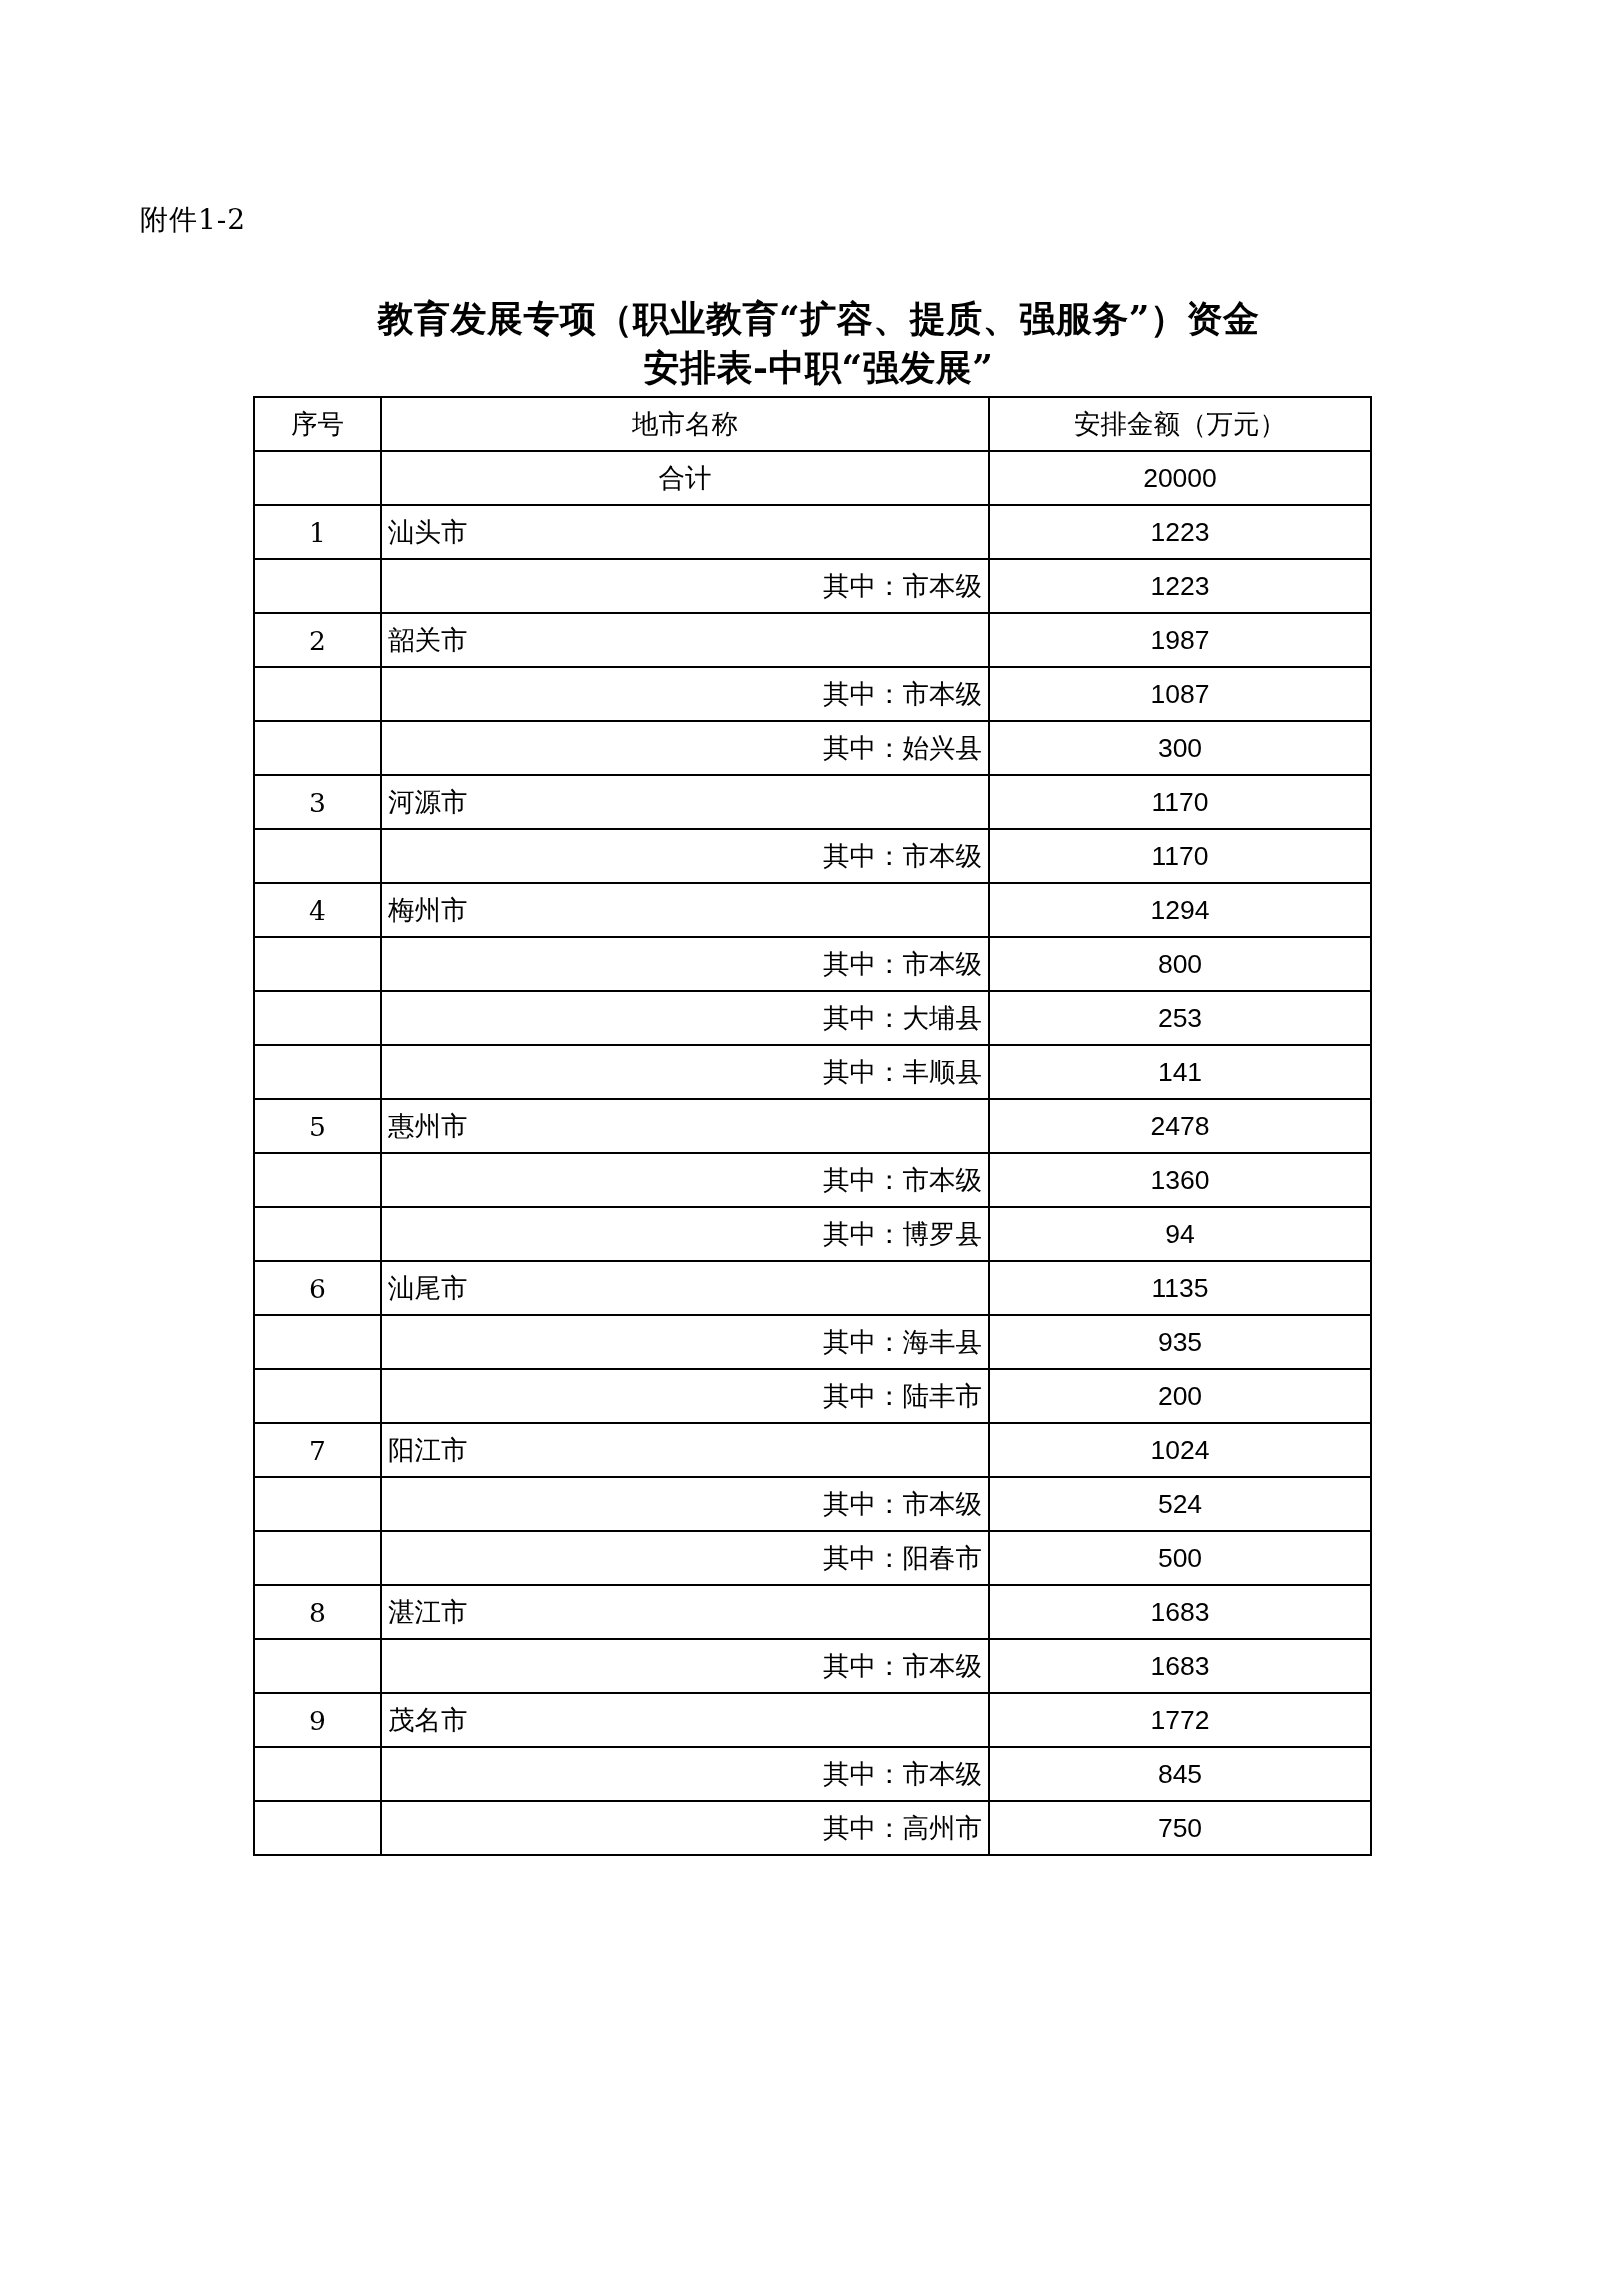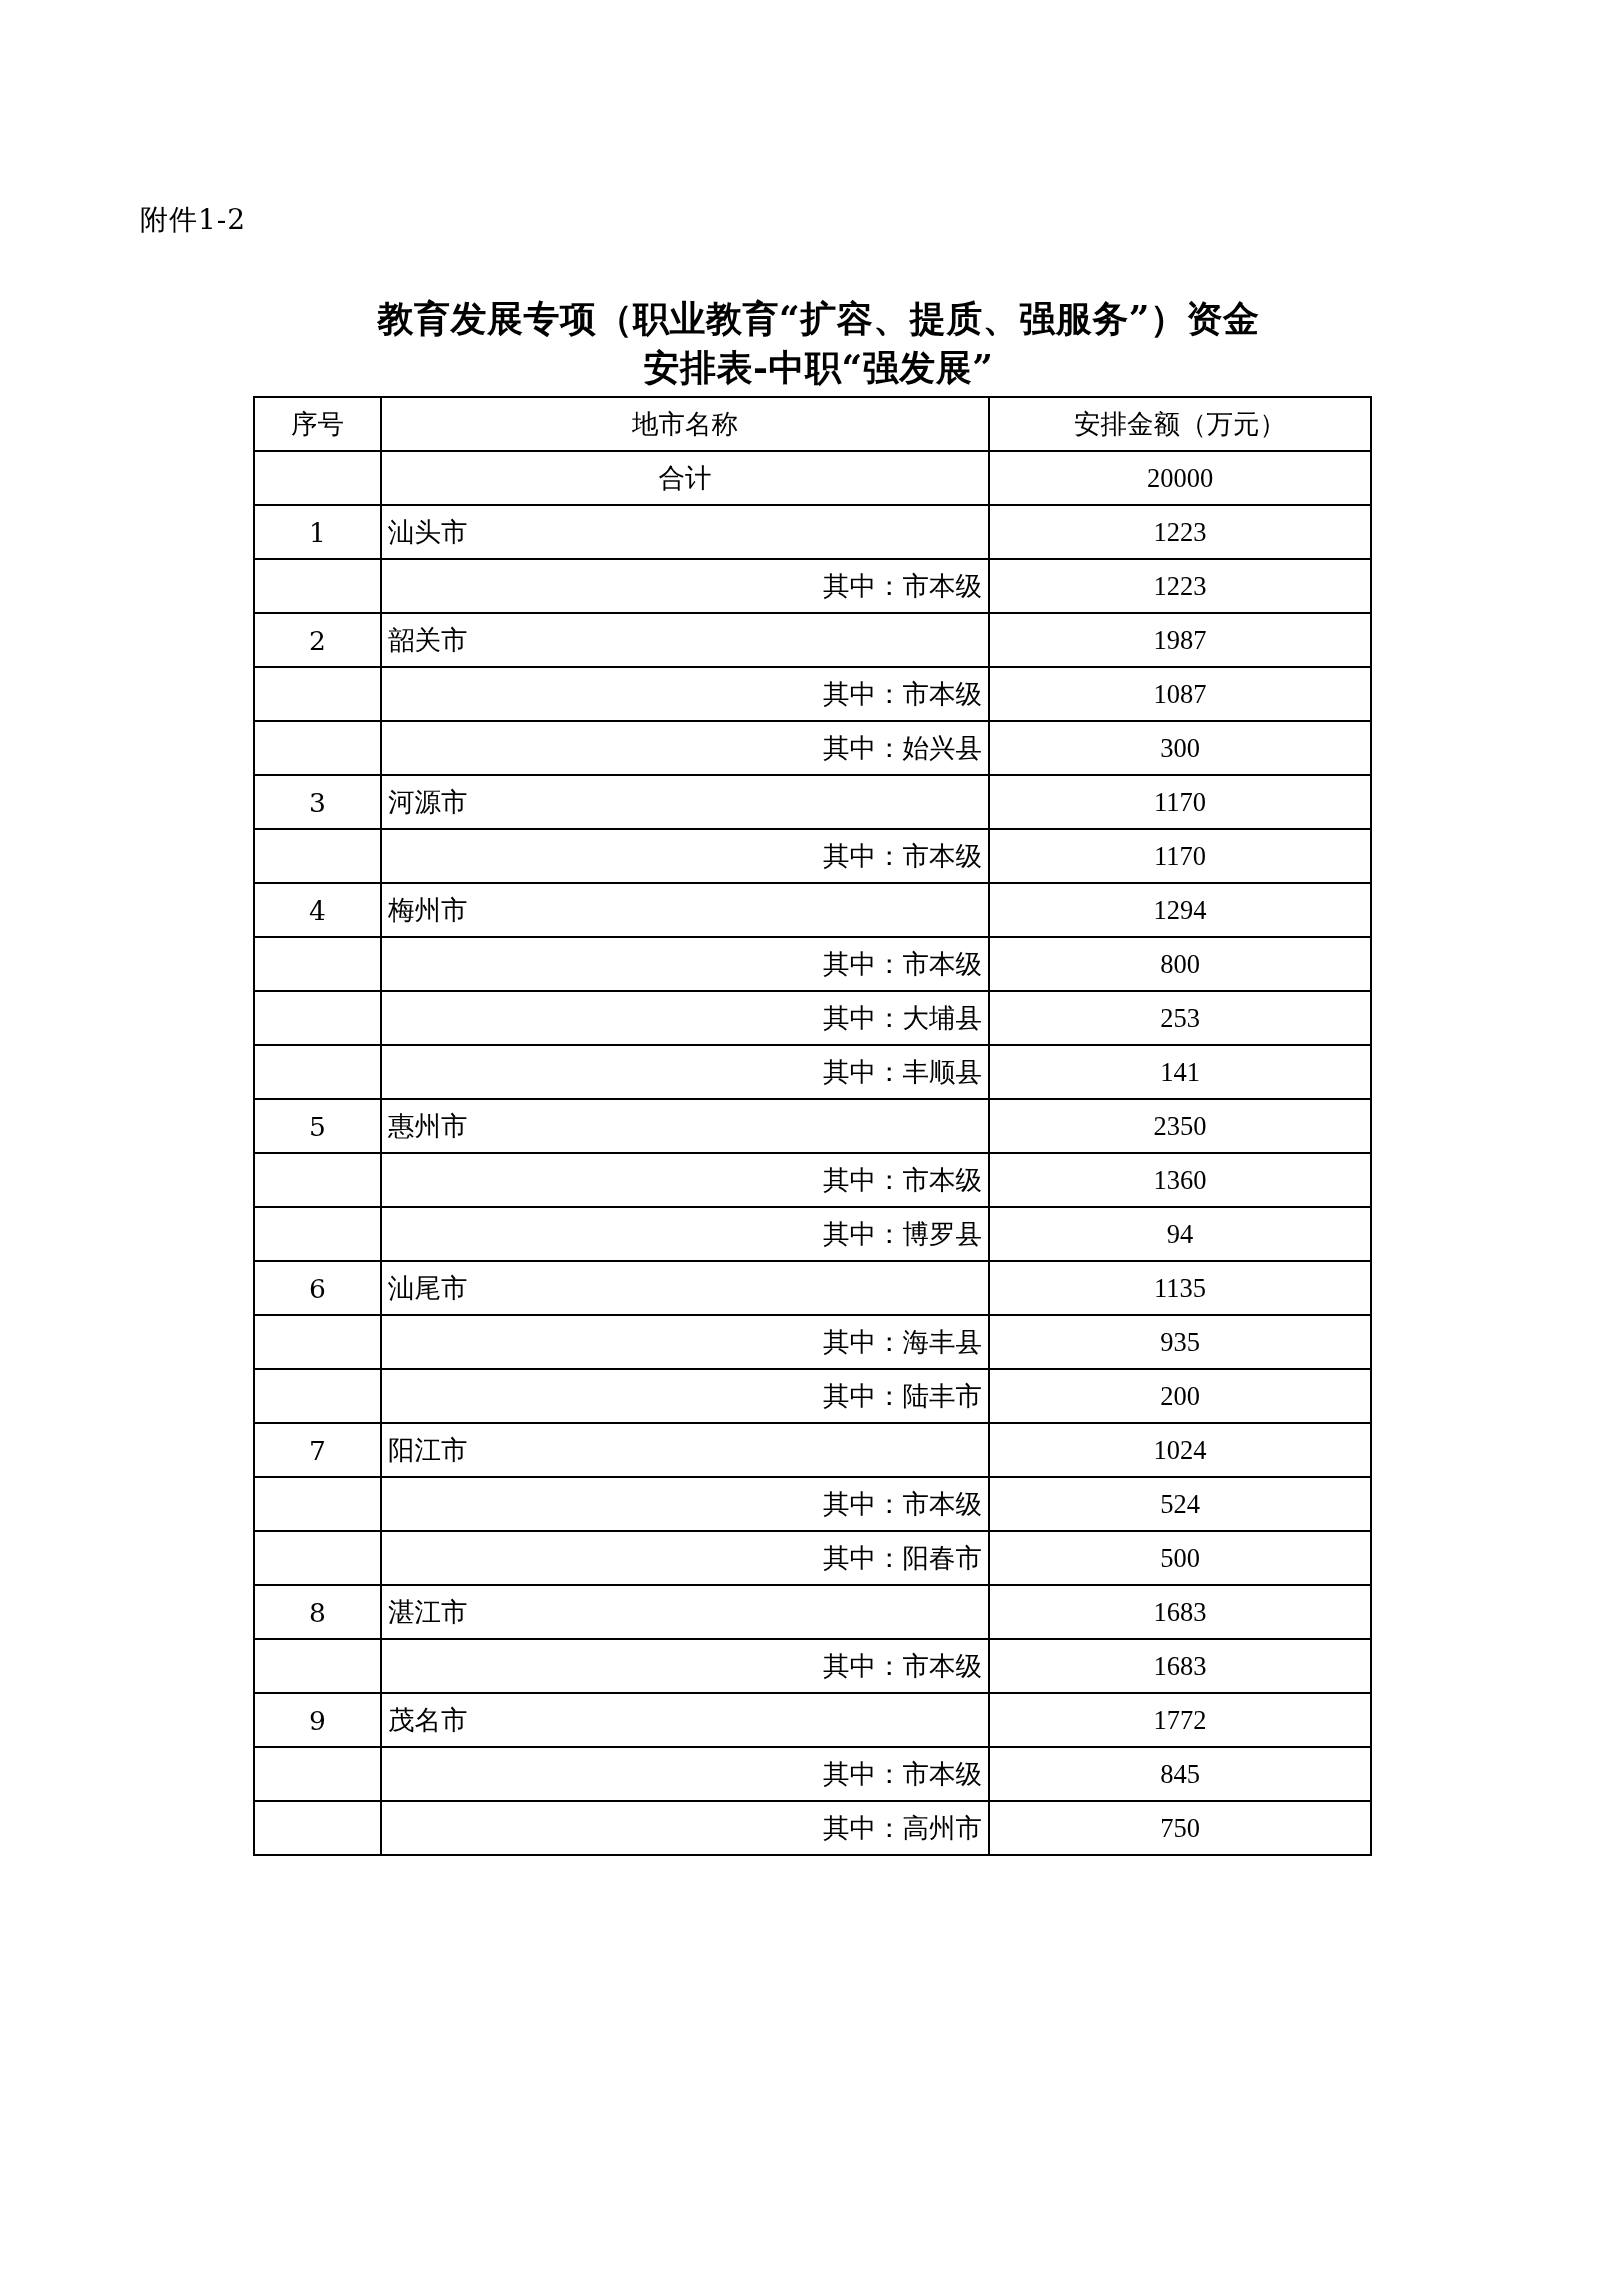--- a/index.html
+++ b/index.html
@@ -81,21 +81,21 @@
   }
   .cell-name-sub {
     text-align: right;
     padding-left: 98px;
   }
   .cell-total-name {
     text-align: center;
   }
   .cell-amount {
     text-align: center;
-    font-family: Liberation Serif, serif;
+    font-family: Liberation Sans, sans-serif;
   }
 </style>
 </head>
 <body>
 
 <div class="page">
 
   <div class="attachment-label">附件1-2</div>
 
   <div class="doc-title">
@@ -171,21 +171,21 @@
           <td class="cell-amount">253</td>
         </tr>
         <tr>
           <td class="cell-center"></td>
           <td class="cell-name-sub">其中：丰顺县</td>
           <td class="cell-amount">141</td>
         </tr>
         <tr>
           <td class="cell-center">5</td>
           <td class="cell-name-top">惠州市</td>
-          <td class="cell-amount">2350</td>
+          <td class="cell-amount">2478</td>
         </tr>
         <tr>
           <td class="cell-center"></td>
           <td class="cell-name-sub">其中：市本级</td>
           <td class="cell-amount">1360</td>
         </tr>
         <tr>
           <td class="cell-center"></td>
           <td class="cell-name-sub">其中：博罗县</td>
           <td class="cell-amount">94</td>

